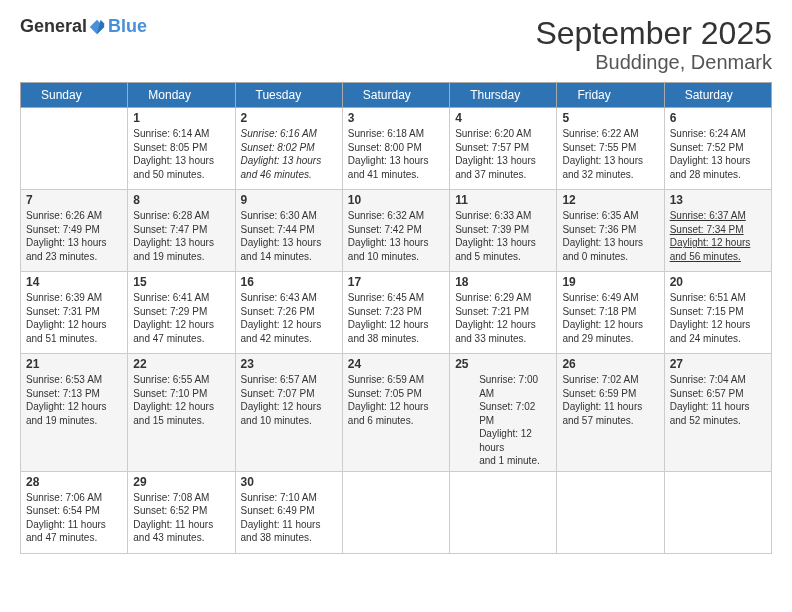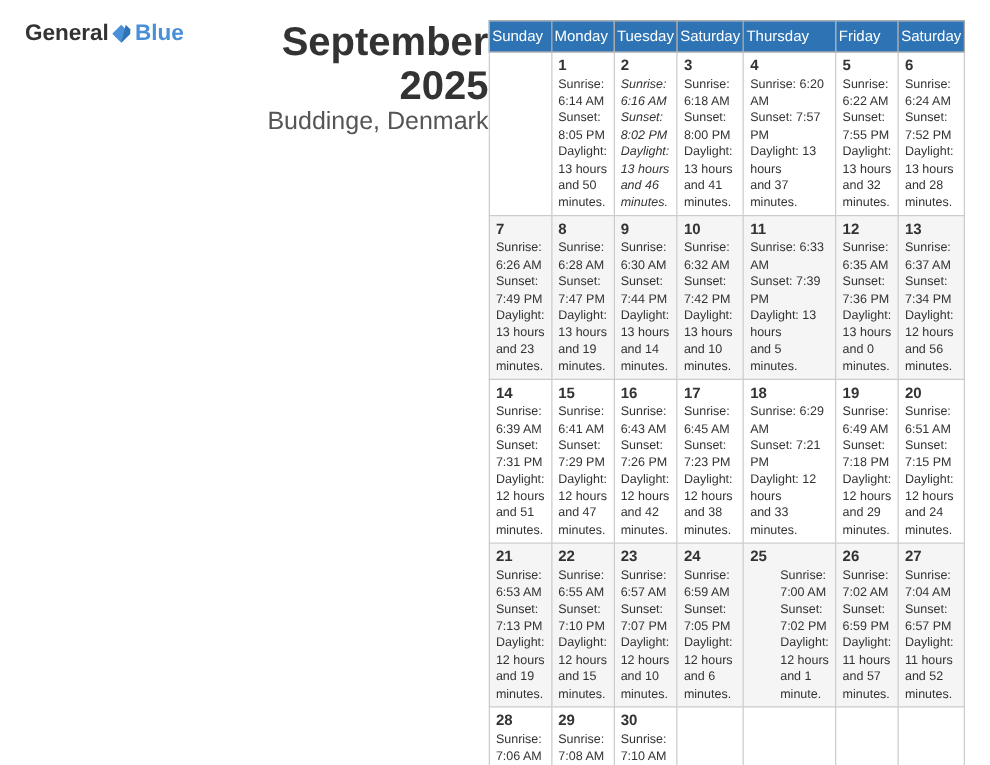--- a/index.html
+++ b/index.html
@@ -8,21 +8,21 @@
       background: #fff;
       width: 792px;
       height: 612px;
       overflow: hidden;
     }
     .page {
       width: 792px;
       height: 440px;
       padding: 16px 20px 10px 20px;
       display: flex;
-      flex-direction: row;
+      flex-direction: column;
     }
     .header {
       display: flex;
       justify-content: space-between;
       align-items: flex-start;
       margin-bottom: 8px;
     }
     .logo {
       display: flex;
       flex-direction: column;
@@ -46,39 +46,39 @@
       width: 18px;
       height: 18px;
       margin-left: 1px;
       margin-right: 2px;
     }
     .title-block {
       text-align: right;
     }
     .main-title {
       font-size: 32px;
-      font-weight: bold;
+      font-weight: normal;
       color: #333;
       line-height: 1.1;
     }
     .subtitle {
       font-size: 20px;
       color: #555;
     }
     .calendar {
       width: 100%;
       border-collapse: collapse;
       flex: 1;
       font-size: 10.5px;
     }
     .calendar th {
       background-color: #2E74B5;
       color: #fff;
       text-align: left;
-      padding: 5px 2px;
+      padding: 5px 20px;
       font-size: 12px;
       font-weight: normal;
       border: 1px solid #aaa;
     }
     .calendar td {
       border: 1px solid #ccc;
       vertical-align: top;
       padding: 3px 5px;
       width: calc(100% / 7);
       height: 82px;
@@ -223,21 +223,21 @@
           </td>
           <td>
             <div class="day-number">12</div>
             <div class="day-info" style="white-space: pre-line;">Sunrise: 6:35 AM
 Sunset: 7:36 PM
 Daylight: 13 hours
 and 0 minutes.</div>
           </td>
           <td>
             <div class="day-number">13</div>
-            <div class="day-info" style="white-space: pre-line;">Sunrise: 6:37 AM
+            <div class="day-info" style="white-space: pre-line; text-decoration: underline;">Sunrise: 6:37 AM
 Sunset: 7:34 PM
 Daylight: 12 hours
 and 56 minutes.</div>
           </td>
         </tr>
         <tr>
           <td>
             <div class="day-number">14</div>
             <div class="day-info" style="white-space: pre-line;">Sunrise: 6:39 AM
 Sunset: 7:31 PM

